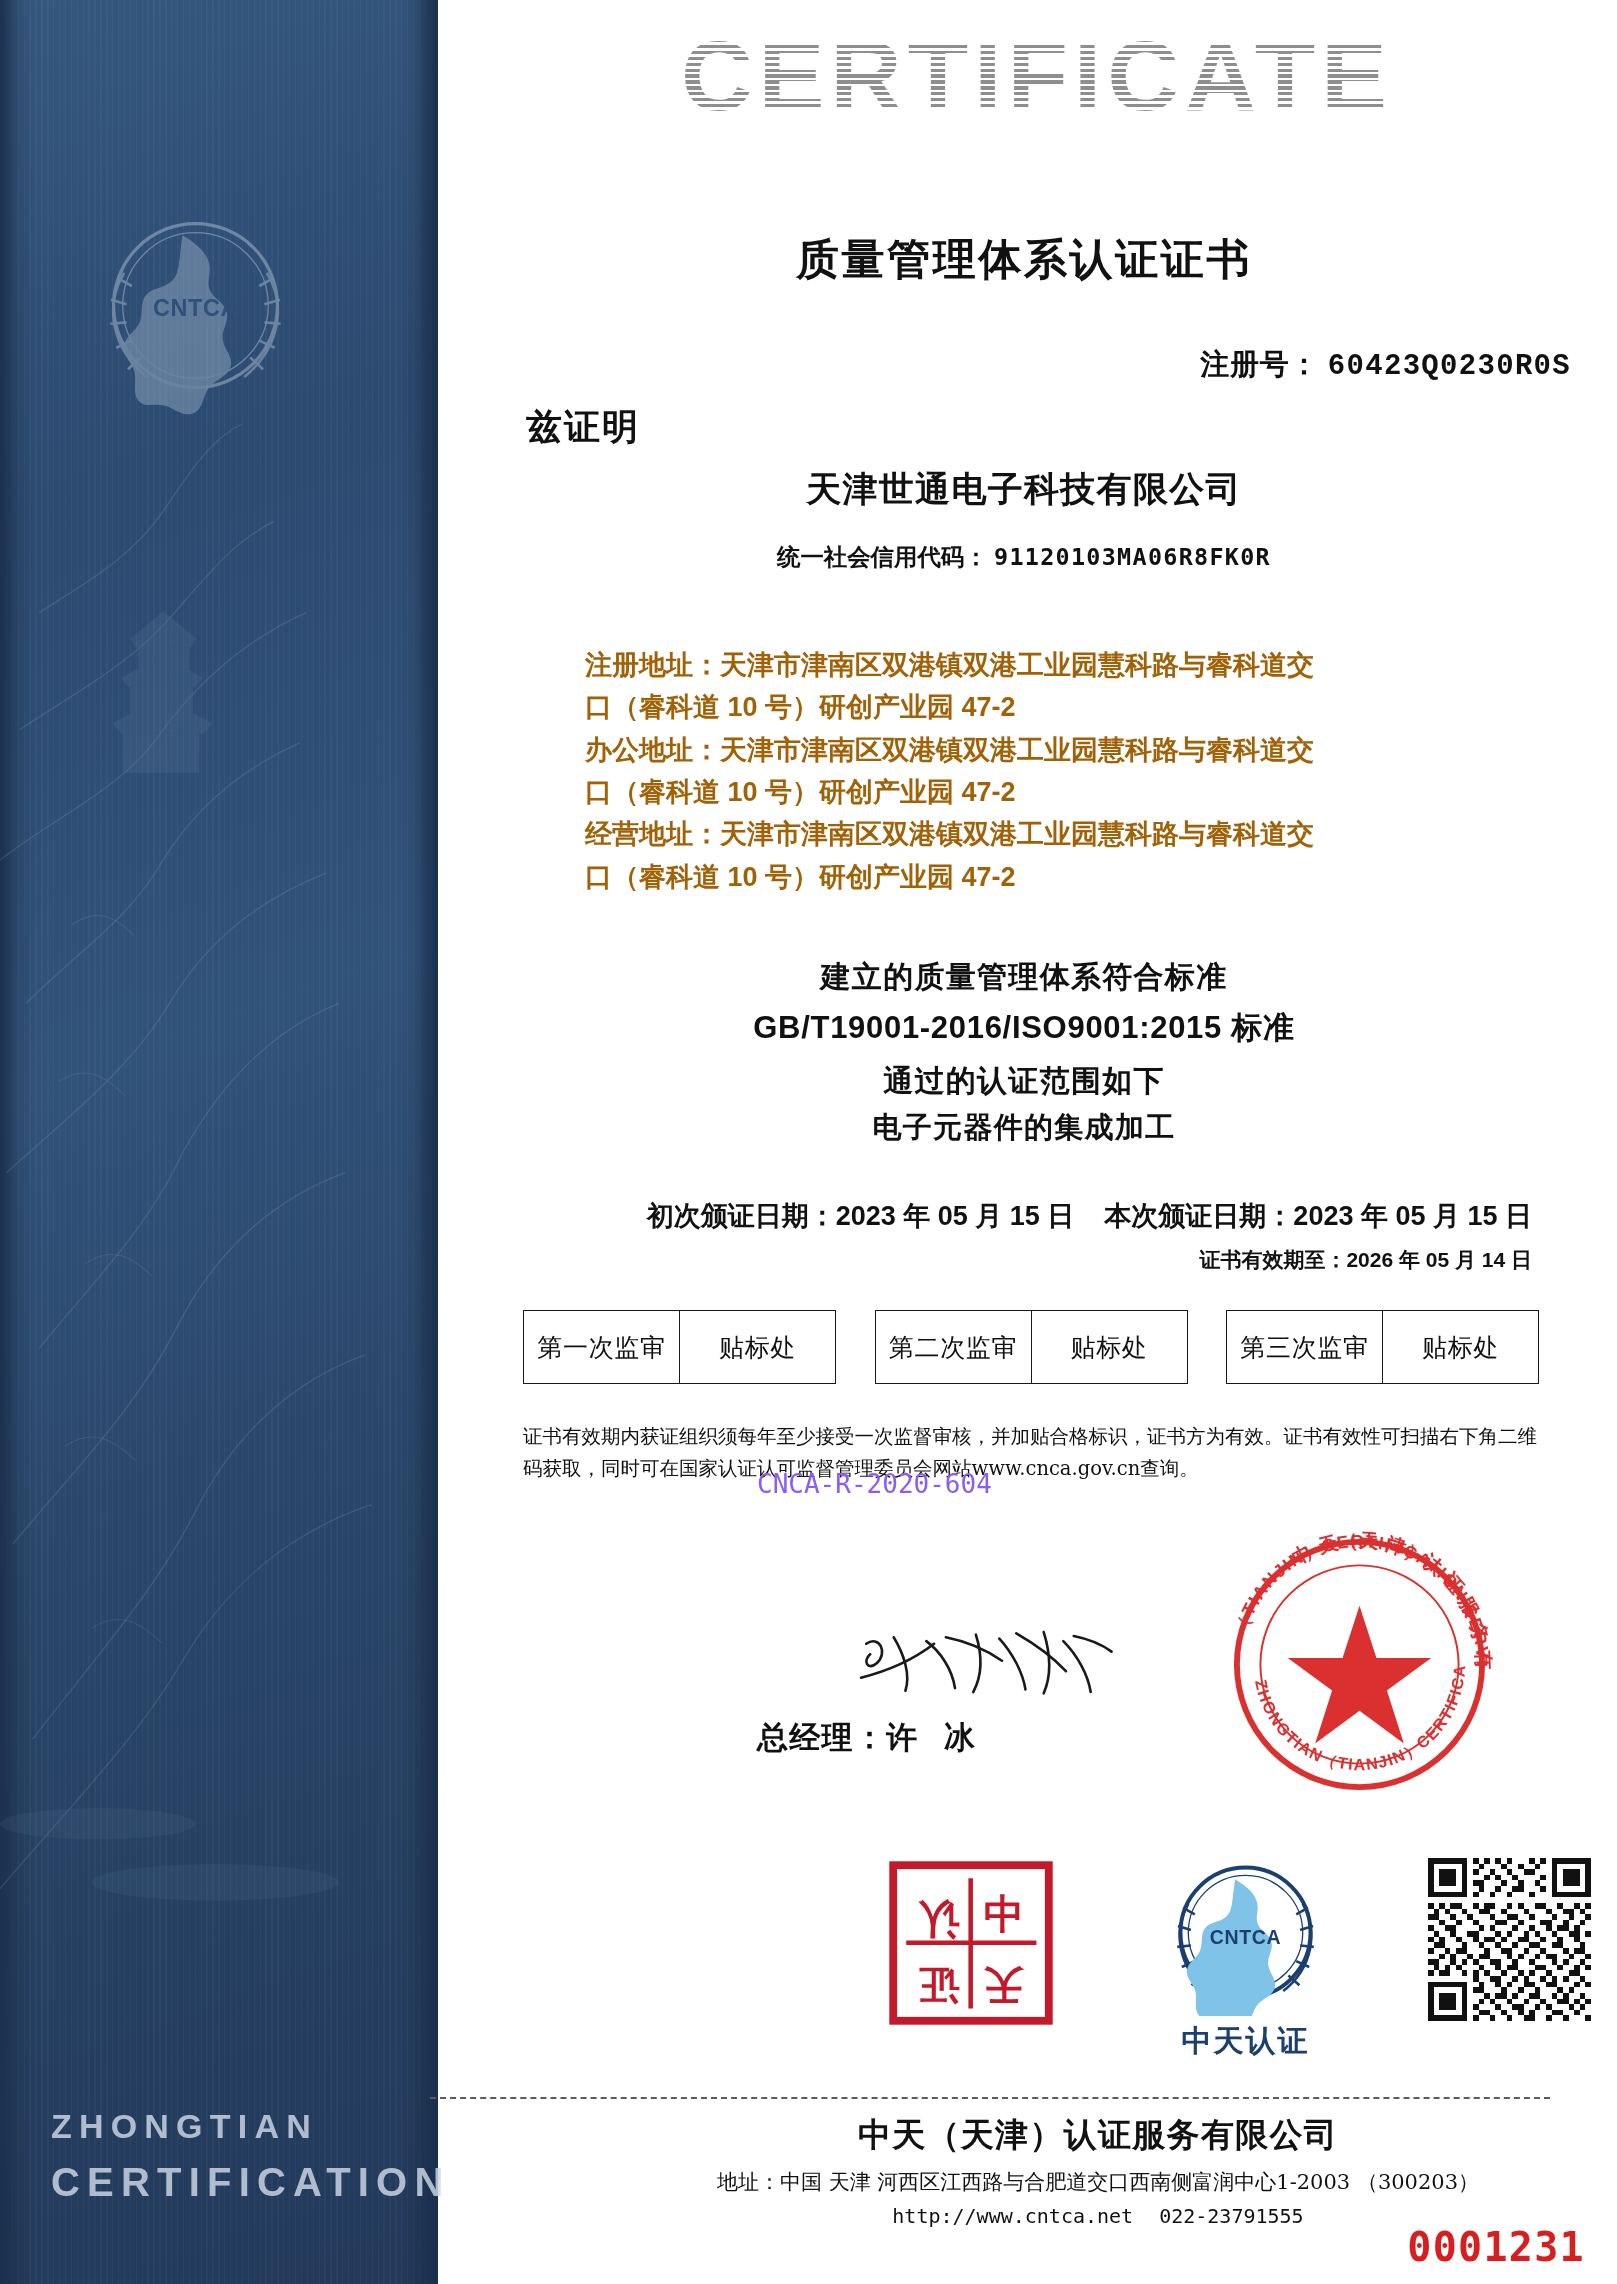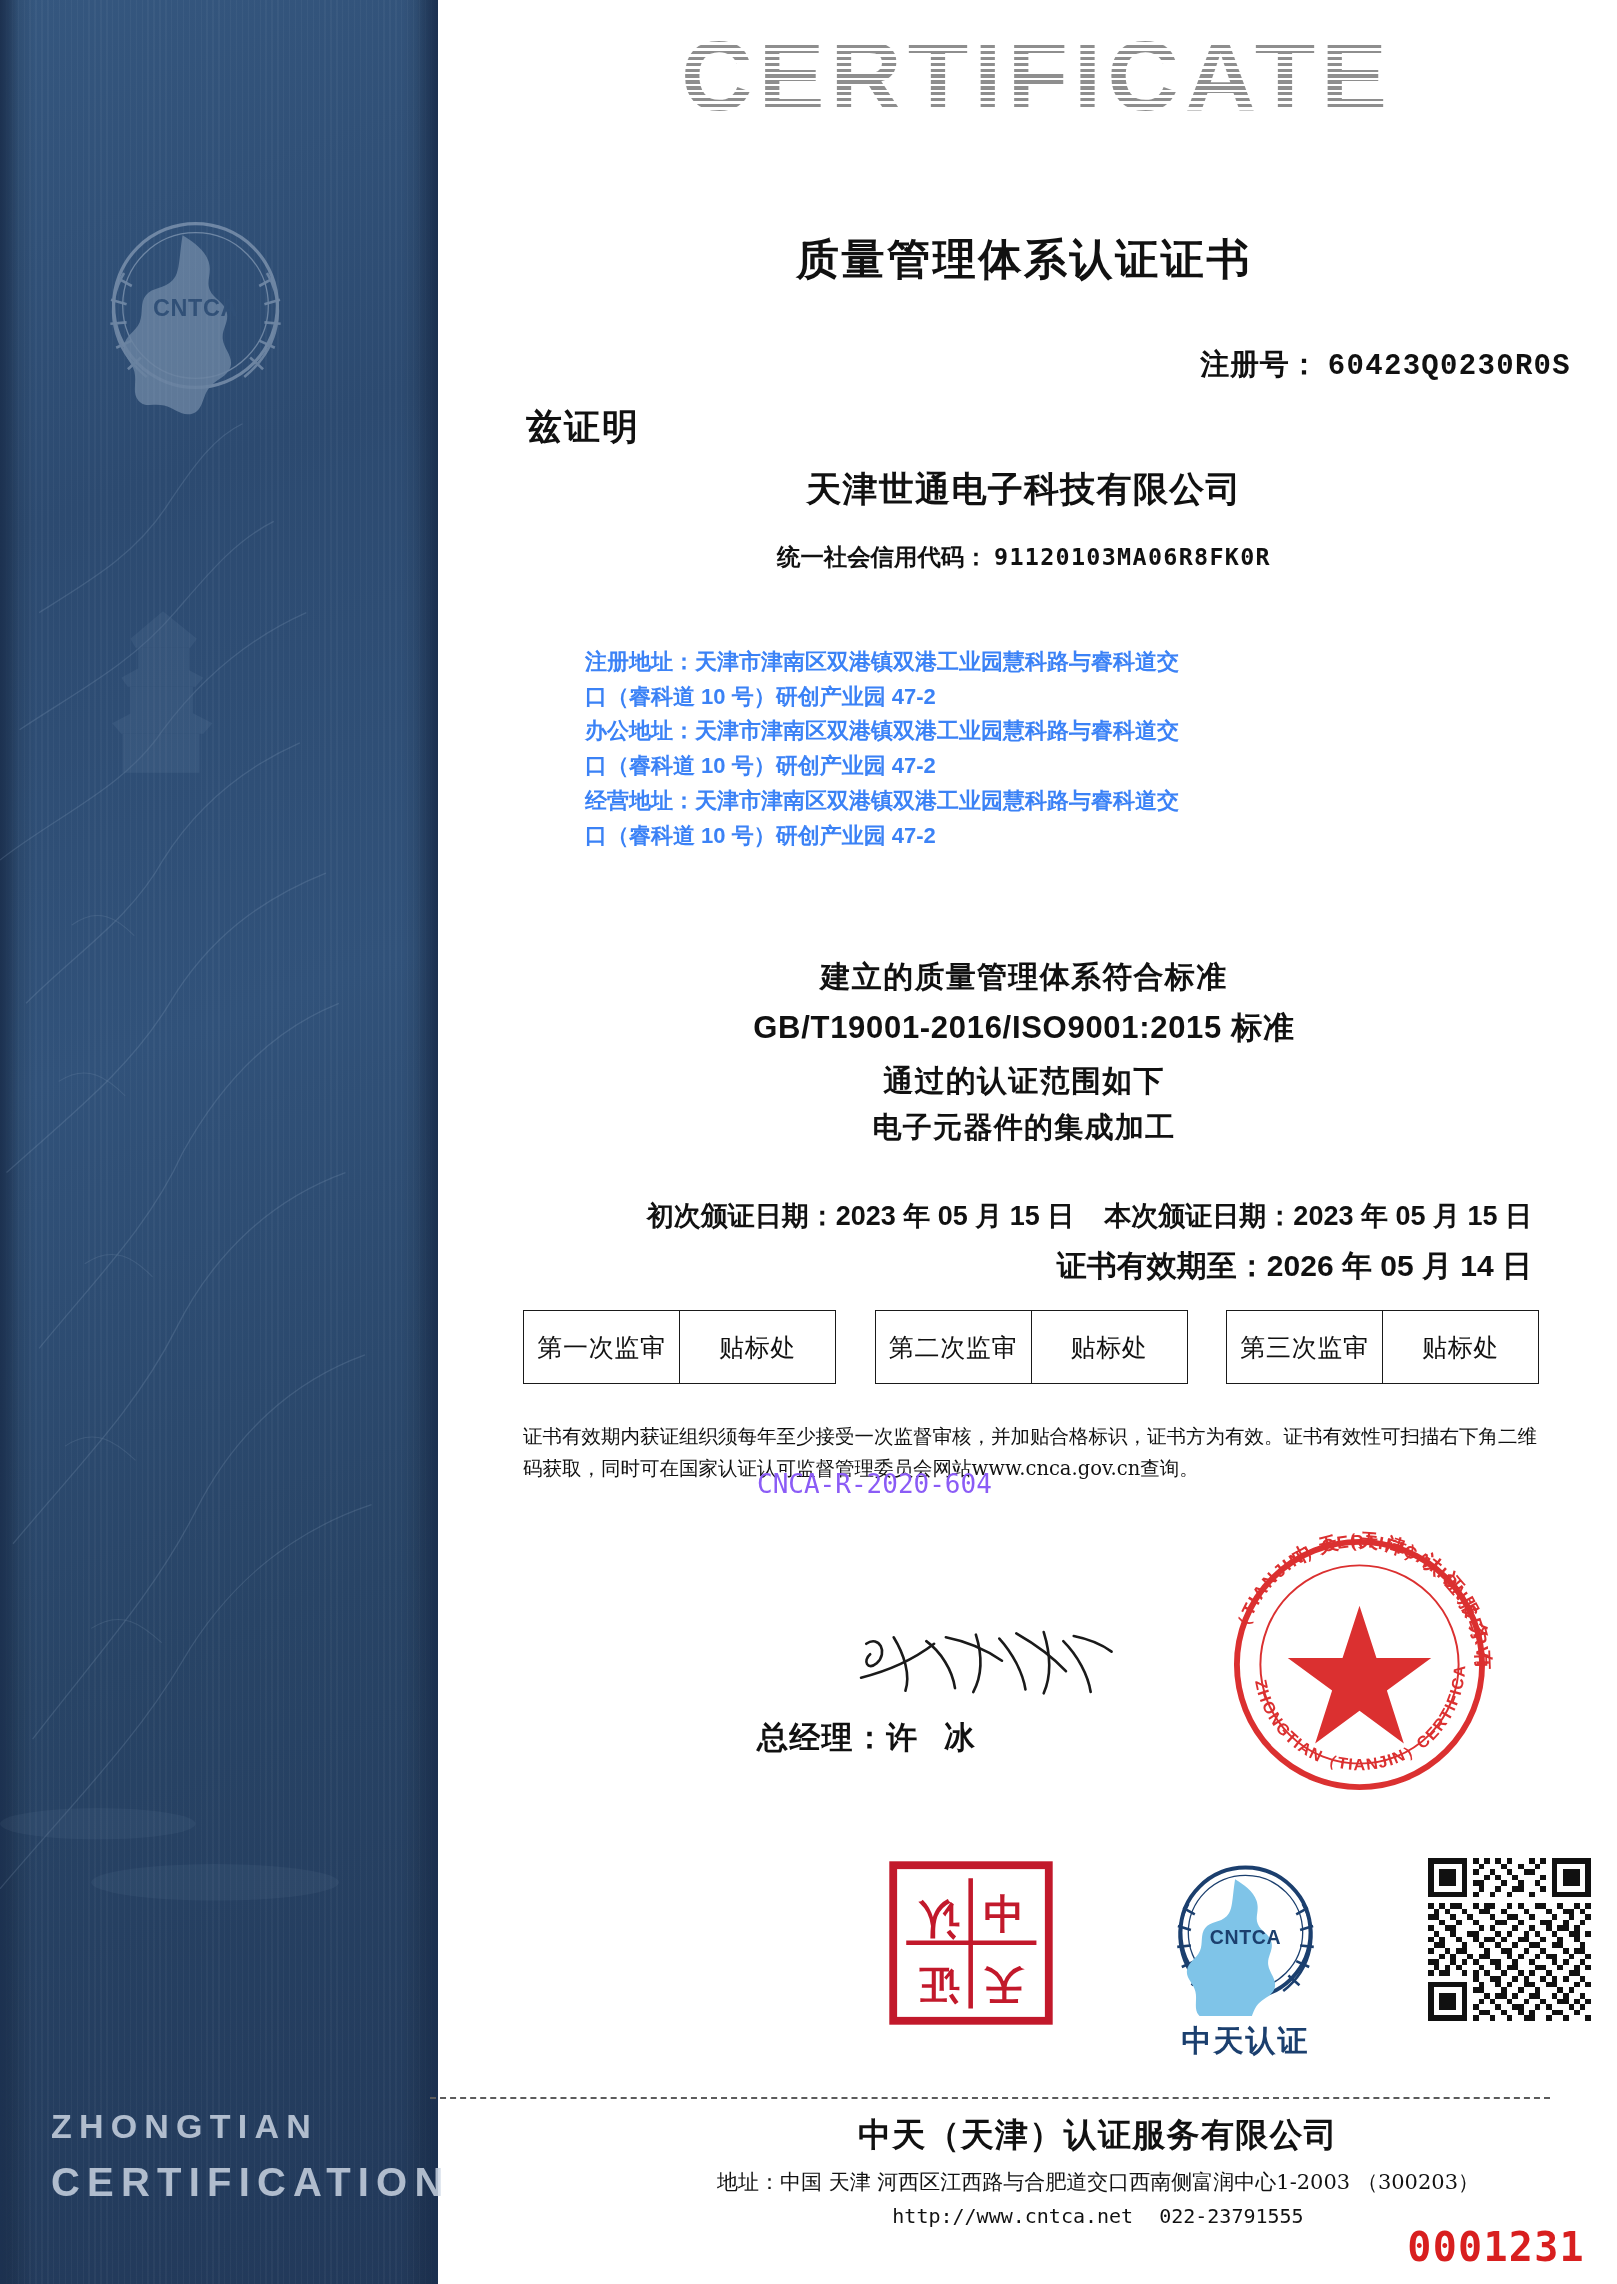--- a/index.html
+++ b/index.html
@@ -148,23 +148,23 @@
   }
   .credit .code {
     font-family: "DejaVu Sans Mono", monospace;
     letter-spacing: 1.3px;
   }
 
   .addr-block {
     position: absolute;
     left: 147px; top: 645px;
     width: 899px;
-    font-size: 22px;
-    font-weight: bold;
-    color: #3b82f6;
+    font-size: 27px;
+    font-weight: bold;
+    color: #a16207;
     line-height: 1.52;
   }
   .addr-block .row { margin-bottom: 1.3px; }
 
   .std-block {
     position: absolute;
     left: 104px; top: 957px;
     width: 964px;
     text-align: center;
     color: #111;
@@ -176,21 +176,21 @@
 
   .dates {
     position: absolute;
     left: 78px; top: 1198px;
     width: 1016px;
     text-align: right;
     color: #111;
   }
   .dates .d1 { font-size: 27px; font-weight: bold; }
   .dates .d1 .gap { display: inline-block; width: 30px; }
-  .dates .d2 { font-size: 30px; font-weight: bold; margin-top: 11.7px; }
+  .dates .d2 { font-size: 21px; font-weight: bold; margin-top: 11.7px; }
 
   
   .surv-row {
     position: absolute;
     left: 85px; top: 1310px;
     width: 1016px;
     display: flex;
     justify-content: space-between;
   }
   .surv-box {

